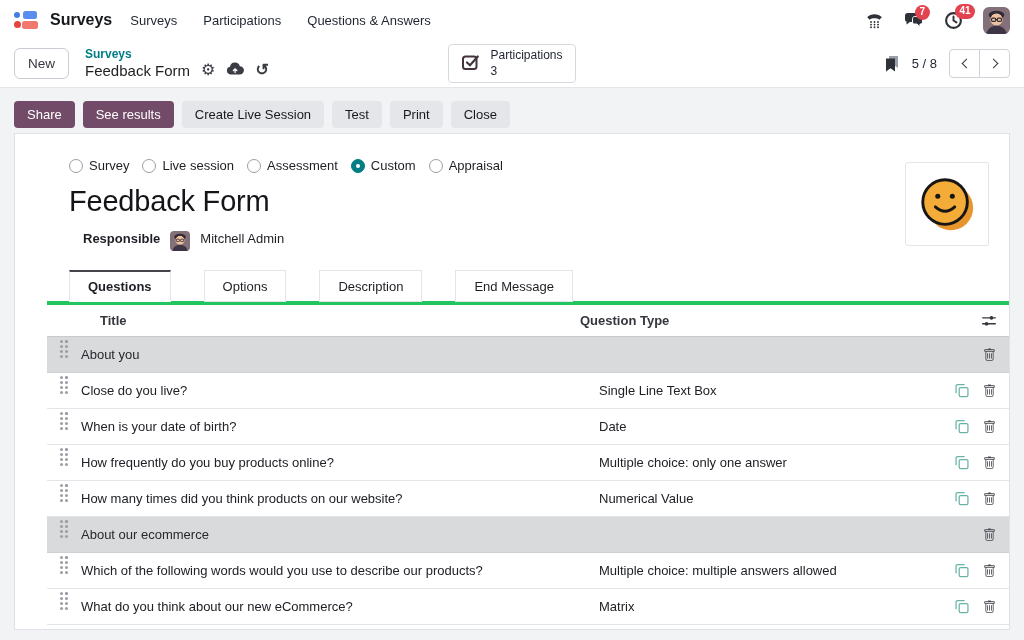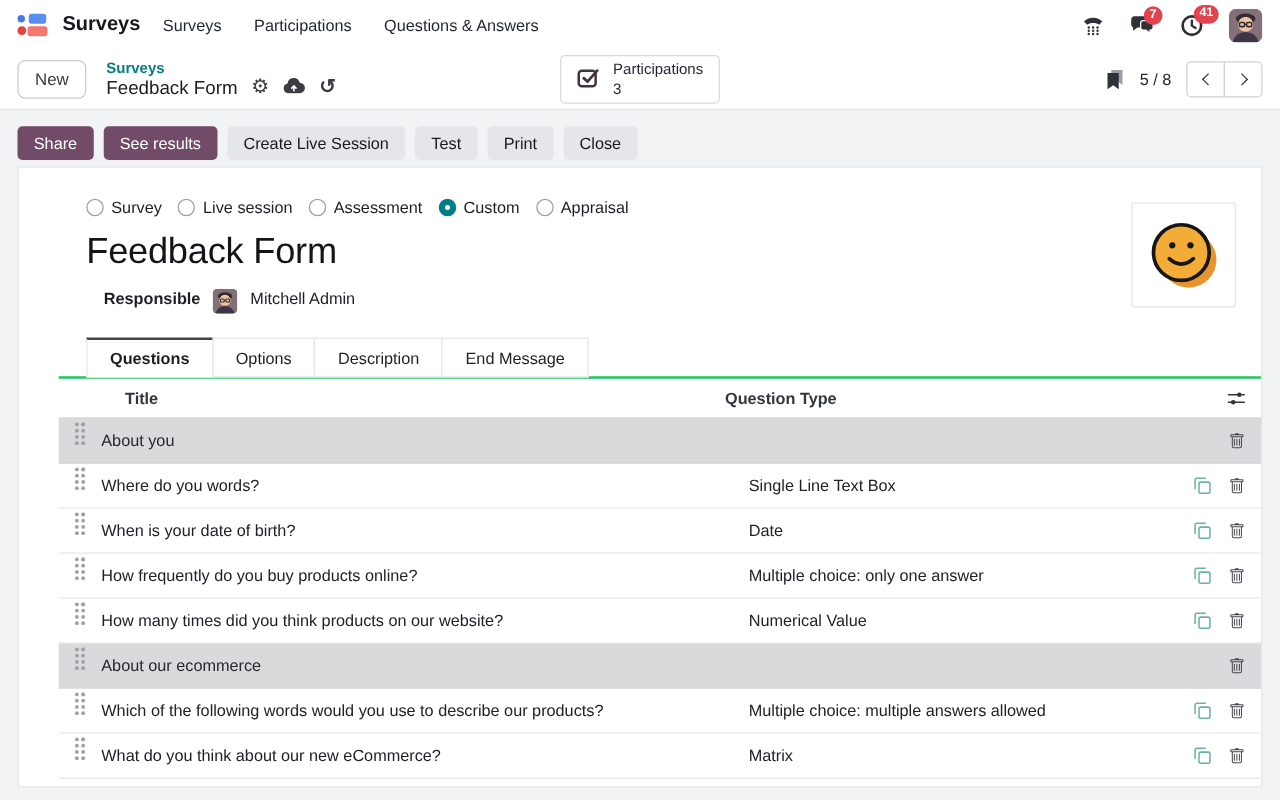--- a/index.html
+++ b/index.html
@@ -74,21 +74,21 @@
     border-radius:50%; background:#fff; }
 
   .form-title { margin:10px 0 0 22px; font-size:29px; font-weight:500; color:#141519;
     letter-spacing:-0.2px; line-height:1.25; cursor:text; }
   .resp-row { display:flex; gap:10px; margin:12px 0 0 36px; }
   .resp-label { font-size:13px; font-weight:700; color:#1d1f24; }
   .resp-avatar { width:20px; height:20px; border-radius:4px; overflow:hidden; }
   .resp-name { font-size:13px; color:#1d1f24; cursor:pointer; }
 
   
-  .tabs { display:flex; margin:19px 0 0 0; padding-left:22px; border-bottom:2px solid #22c55e; }
+  .tabs { display:flex; margin:19px 0 0 0; padding-left:22px; border-bottom:4px solid #22c55e;gap:34px; }
   .tab { padding:8px 18px 7px; font-size:13px; color:#1d1f24; background:#fff;
     border:1px solid #e3e5e9; margin-bottom:-1px; margin-left:-1px; cursor:pointer; }
   .tab:first-child { margin-left:0; }
   .tab.active { font-weight:700; border-top:2px solid #46454b; border-bottom-color:#fff; padding-top:7px; }
 
   
   .thead, .trow { display:grid; grid-template-columns:34px 1fr 346px 64px; align-items:center; }
   .thead { height:32px; font-size:13px; font-weight:600; color:#33363c;
     border-bottom:1px solid #c8cace;gap:19px; }
   .c-icons { display:flex; justify-content:flex-end; align-items:center; gap:14px; padding-right:13px; }
@@ -313,21 +313,21 @@
               <path d="M5.5 5.5 A.5.5 0 0 1 6 6 v6 a.5.5 0 0 1 -1 0 V6 a.5.5 0 0 1 .5 -.5 Z m2.5 0 a.5.5 0 0 1 .5 .5 v6 a.5.5 0 0 1 -1 0 V6 a.5.5 0 0 1 .5 -.5 Z m3 .5 a.5.5 0 0 0 -1 0 v6 a.5.5 0 0 0 1 0 V6 Z"></path>
               <path d="M14.5 3 a1 1 0 0 1 -1 1 H13 v9 a2 2 0 0 1 -2 2 H5 a2 2 0 0 1 -2 -2 V4 h-.5 a1 1 0 0 1 -1 -1 V2 a1 1 0 0 1 1 -1 H6 a1 1 0 0 1 1 -1 h2 a1 1 0 0 1 1 1 h3.5 a1 1 0 0 1 1 1 v1 Z M4.1 4 L4 4.1 V13 a1 1 0 0 0 1 1 h6 a1 1 0 0 0 1 -1 V4.1 L11.9 4 H4.1 Z M2.5 3 h11 V2 h-11 v1 Z"></path>
             </svg>
           </span>
         </span>
       </div>
       <div class="trow">
         <span class="c-drag">
           <span class="drag-handle"></span>
         </span>
-        <span class="c-title">Where do you words?</span>
+        <span class="c-title">Close do you live?</span>
         <span class="c-type">Single Line Text Box</span>
         <span class="c-icons">
           <span class="icon-btn">
             <svg width="14" height="15" viewBox="0 0 16 16" fill="none" stroke="#68b2a6" stroke-width="1.4">
               <rect x="4.8" y="4.8" width="10" height="10.2" rx="1.6"></rect>
               <path d="M11 1.2 H2.8 A1.6 1.6 0 0 0 1.2 2.8 V11"></path>
             </svg>
           </span>
           <span class="icon-btn">
             <svg width="13" height="14" viewBox="0 0 16 16" fill="#44474d">

